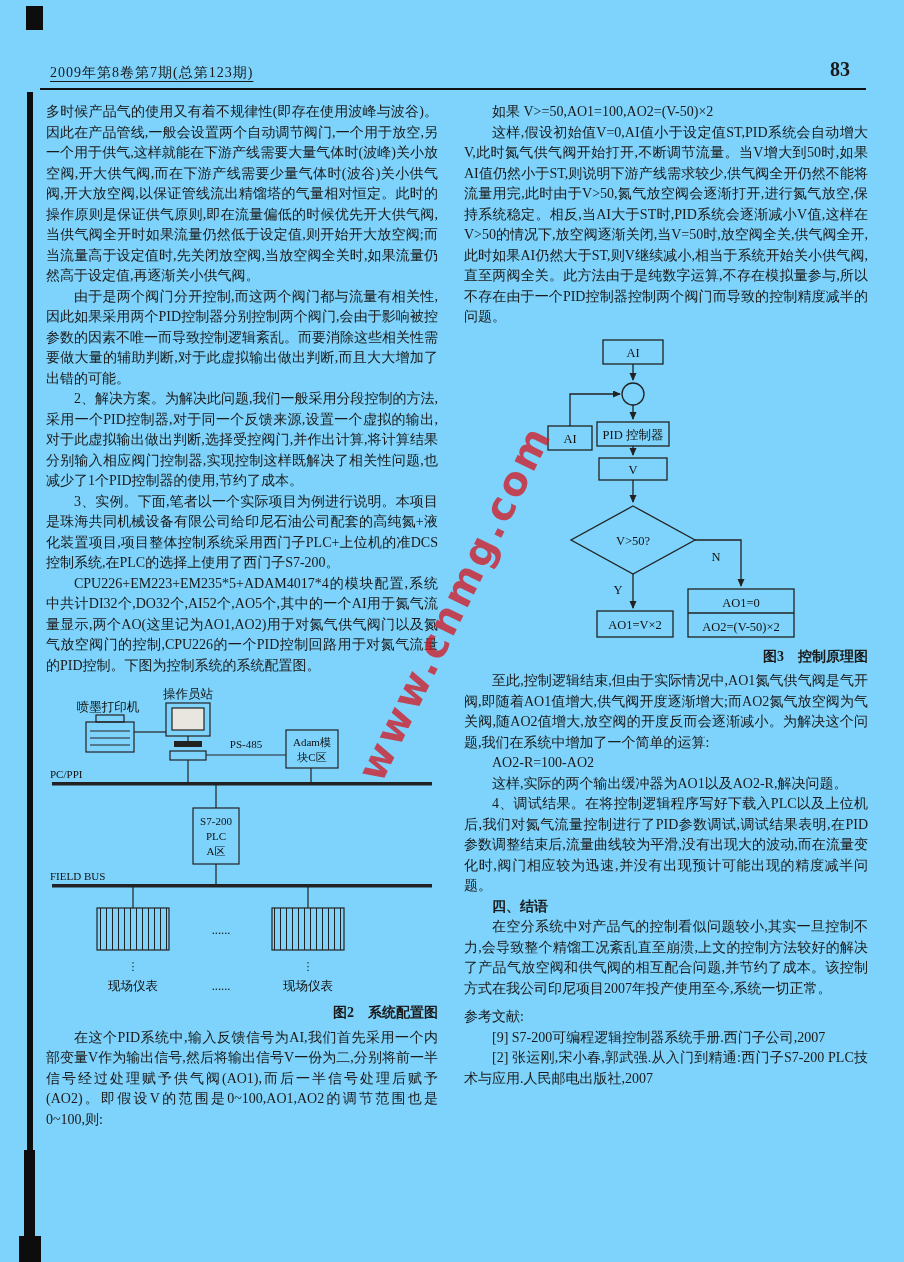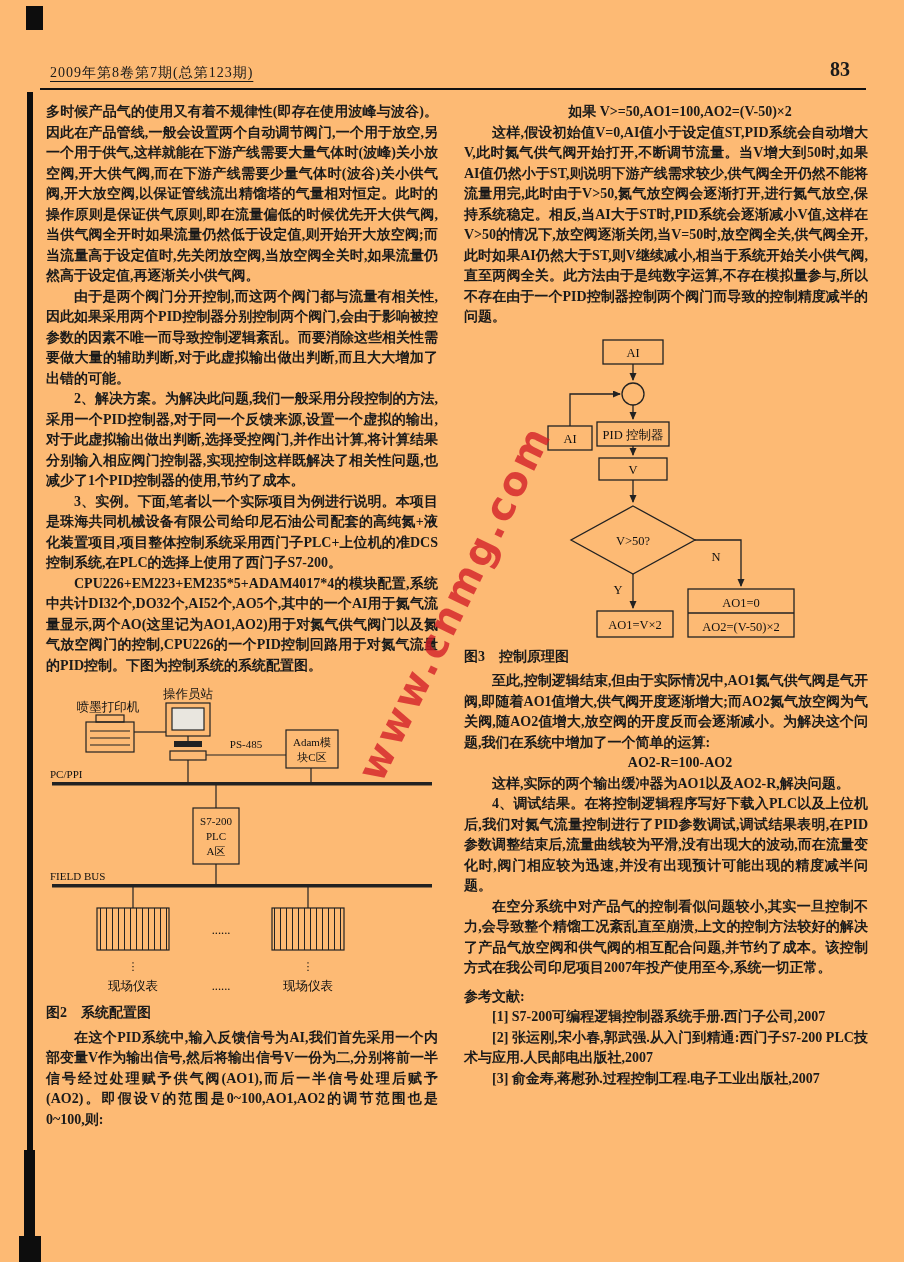--- a/index.html
+++ b/index.html
@@ -3,21 +3,21 @@
 <meta charset="utf-8">
 <style>
   * { box-sizing: border-box; }
   html, body { margin: 0; padding: 0; }
   body { width: 904px; background: #f9f8f4; }
 
   .page {
     position: relative;
     width: 904px;
     height: 1262px;
-    background: #fdba74;
+    background: #7dd3fc;
     overflow: hidden;
     font-family: "Liberation Serif", "DejaVu Serif", serif;
     color: #1a1a1a;
   }
 
   
   .journal-info {
     position: absolute; top: 64px; left: 50px;
     font-size: 14px; letter-spacing: 1px;
     text-decoration: underline; text-underline-offset: 4px;
@@ -29,29 +29,29 @@
   .header-rule {
     position: absolute; top: 88px; left: 40px;
     width: 826px; height: 2px; background: #111;
   }
 
   
   .col { position: absolute; top: 102px; font-size: 14px; line-height: 20.5px; }
   .col-left  { left: 46px;  width: 392px; }
   .col-right { left: 464px; width: 404px; }
 
-  .col p { margin: 0; text-indent: 2em; text-align: justify; font-weight: bold; }
+  .col p { margin: 0; text-indent: 2em; text-align: justify; }
   .col p.no-indent { text-indent: 0; }
-  .col p.formula { text-align: center; }
+  .col p.formula { text-align: left; }
   .col p.heading { font-weight: bold; }
   .col p.refs-title { text-indent: 0; margin-top: 8px; }
 
   figure.figure { margin: 10px 0 4px; padding: 0; }
   figcaption.caption {
-    text-align: left; font-weight: bold;
+    text-align: right; font-weight: bold;
     font-size: 14px; margin-top: 3px;
   }
 
   .fig-svg { display: block; margin: 0 auto; }
   .fig-svg text {
     font-family: "Liberation Serif", "DejaVu Serif", serif;
     font-size: 12.5px; fill: #111; stroke: none;
   }
   .fig-svg text.small { font-size: 11px; }
 
@@ -215,20 +215,20 @@
         <text x="277" y="269" text-anchor="middle">AO1=0</text>
         <text x="277" y="293" text-anchor="middle">AO2=(V-50)×2</text>
       </svg>
       <figcaption class="caption">图3　控制原理图</figcaption>
     </figure>
 
     <p>至此,控制逻辑结束,但由于实际情况中,AO1氮气供气阀是气开阀,即随着AO1值增大,供气阀开度逐渐增大;而AO2氮气放空阀为气关阀,随AO2值增大,放空阀的开度反而会逐渐减小。为解决这个问题,我们在系统中增加了一个简单的运算:</p>
     <p class="formula">AO2-R=100-AO2</p>
     <p>这样,实际的两个输出缓冲器为AO1以及AO2-R,解决问题。</p>
     <p>4、调试结果。在将控制逻辑程序写好下载入PLC以及上位机后,我们对氮气流量控制进行了PID参数调试,调试结果表明,在PID参数调整结束后,流量曲线较为平滑,没有出现大的波动,而在流量变化时,阀门相应较为迅速,并没有出现预计可能出现的精度减半问题。</p>
+    <p class="heading">四、结语</p>
     <p>在空分系统中对产品气的控制看似问题较小,其实一旦控制不力,会导致整个精馏工况紊乱直至崩溃,上文的控制方法较好的解决了产品气放空阀和供气阀的相互配合问题,并节约了成本。该控制方式在我公司印尼项目2007年投产使用至今,系统一切正常。</p>
     <p class="refs-title">参考文献:</p>
-    <p>[1] S7-200可编程逻辑控制器系统手册.西门子公司,2007</p>
+    <p>[9] S7-200可编程逻辑控制器系统手册.西门子公司,2007</p>
     <p>[2] 张运刚,宋小春,郭武强.从入门到精通:西门子S7-200 PLC技术与应用.人民邮电出版社,2007</p>
-    <p>[3] 俞金寿,蒋慰孙.过程控制工程.电子工业出版社,2007</p>
   </section>
 
 </div>
 
 </body></html>

